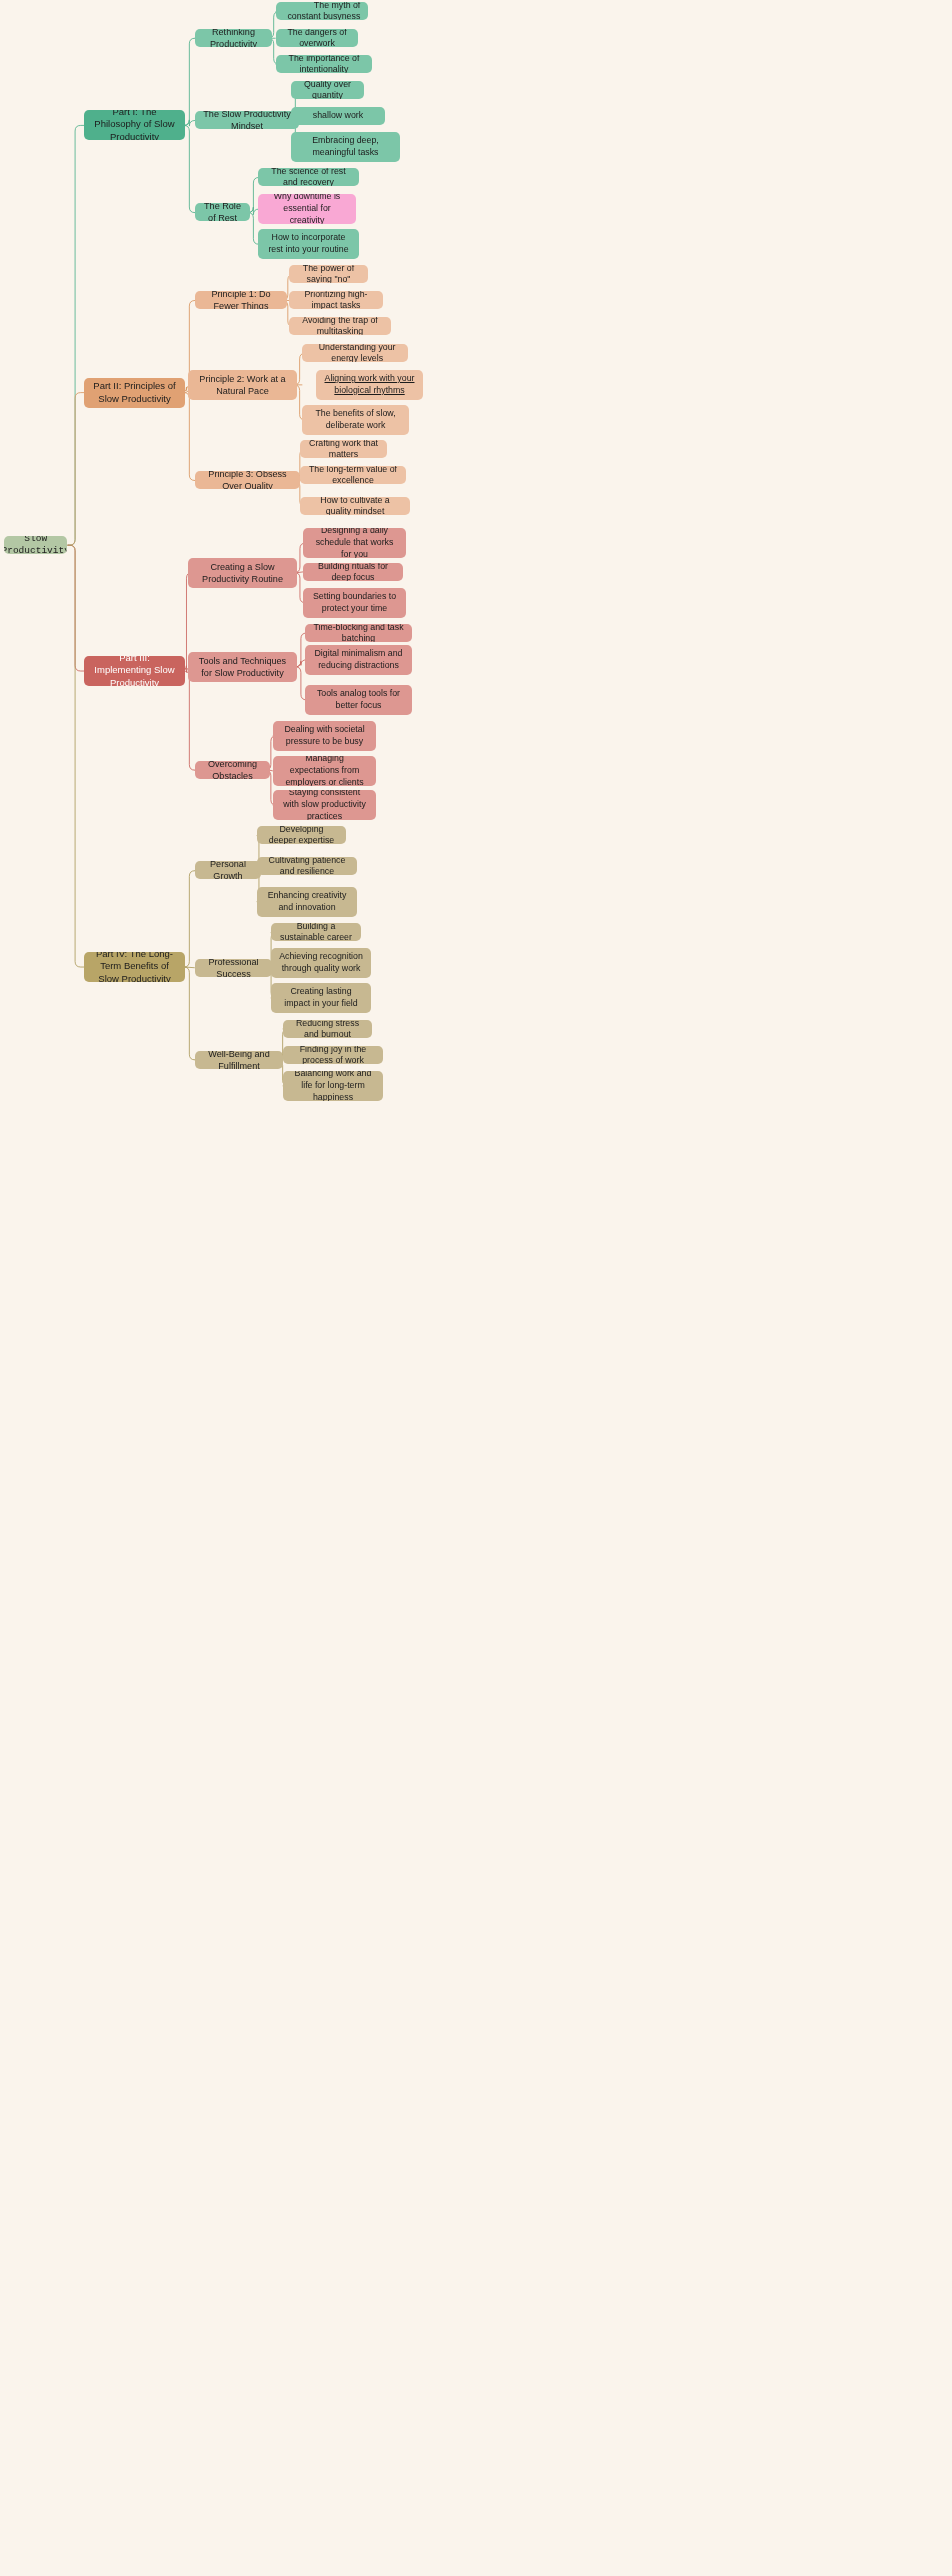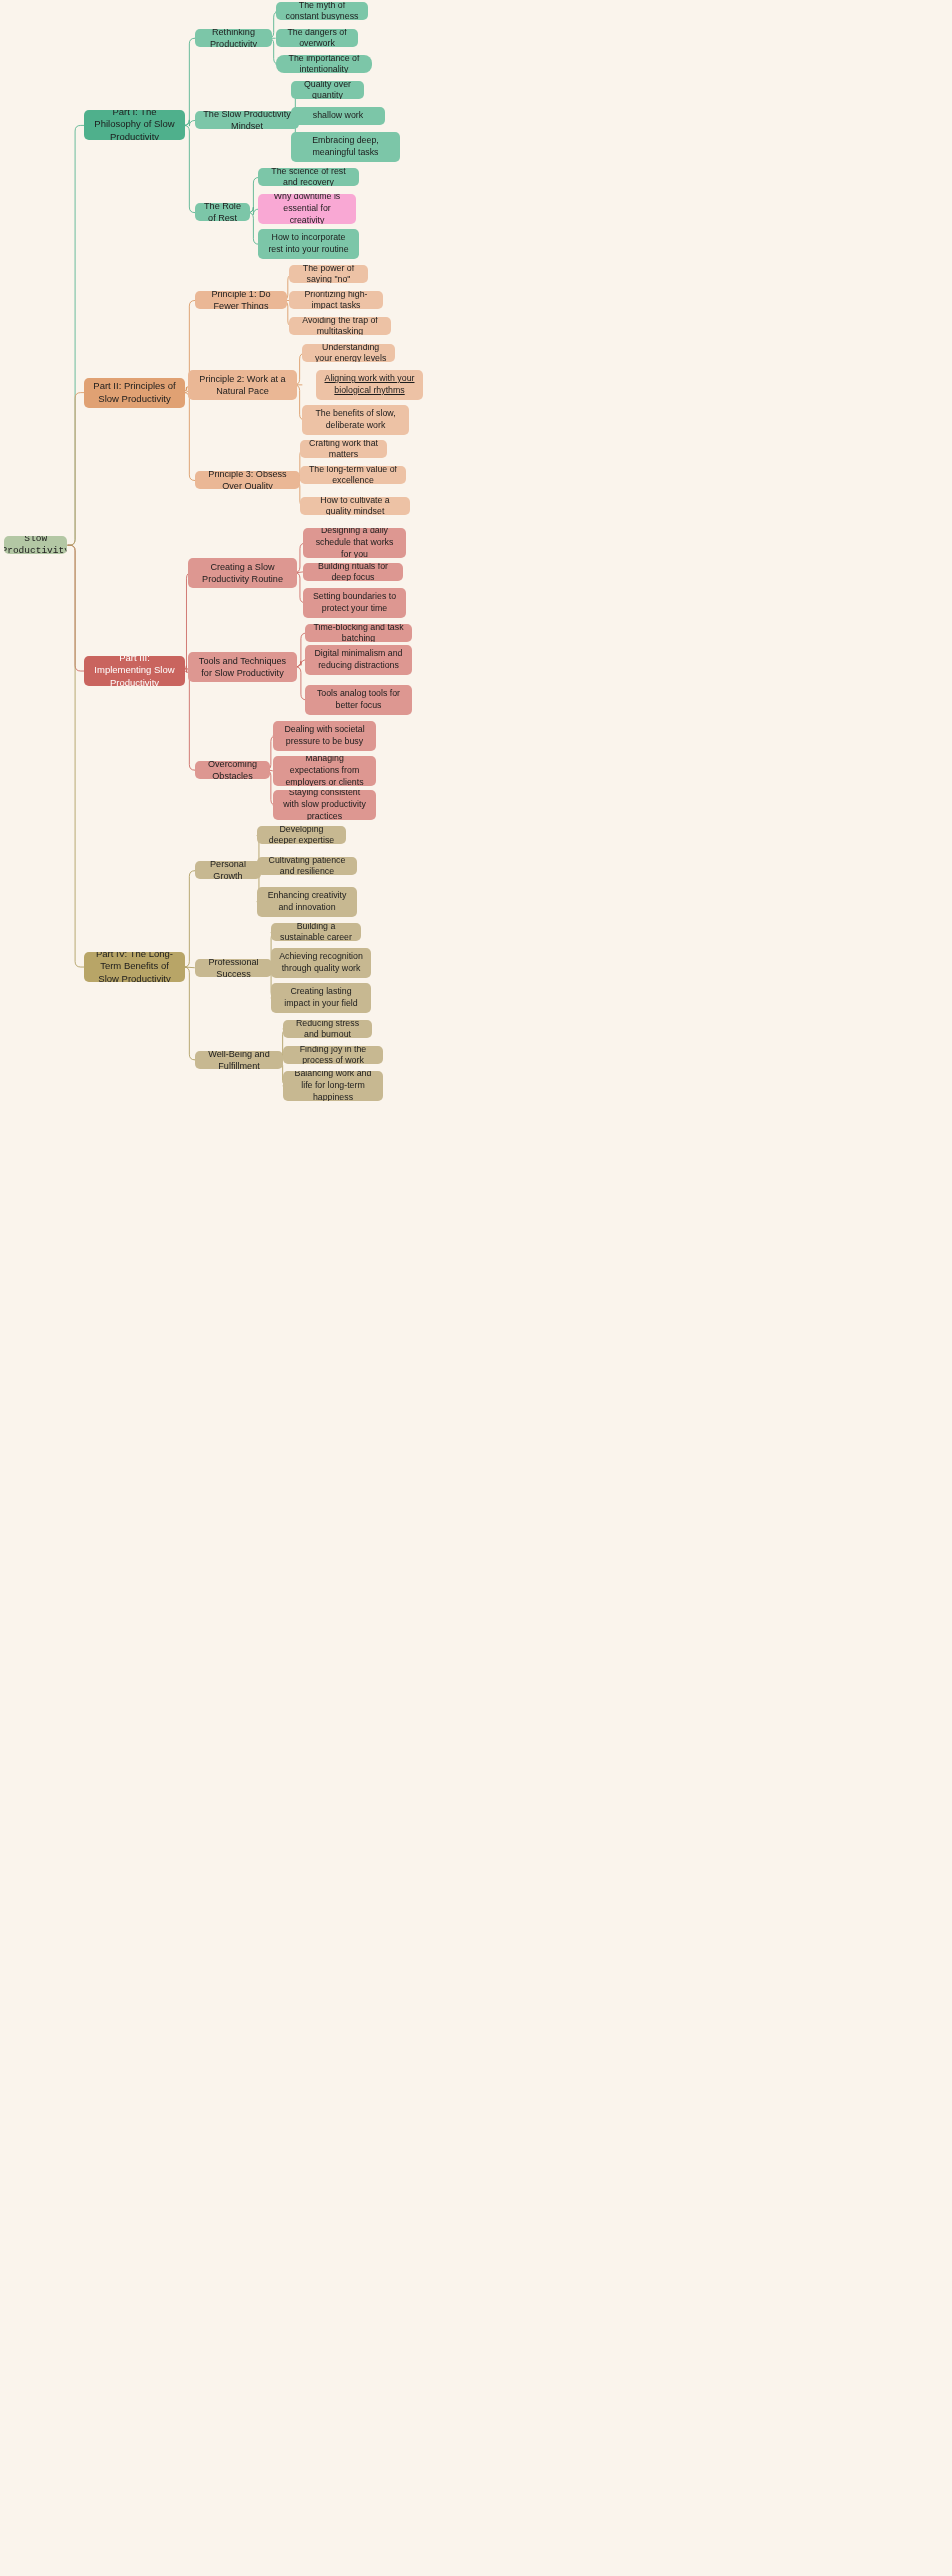--- a/index.html
+++ b/index.html
@@ -103,27 +103,27 @@
     </svg>
 <div class="node lvl0" style="left: 4.2px; top: 536px; width: 63px; height: 18.3px; background: rgb(179, 199, 164); color: rgb(28, 28, 28); font-family: Liberation Mono, monospace;">
       <span>Slow Productivity</span>
     </div>
     <div class="node lvl1" style="left: 84px; top: 110px; width: 101px; height: 29.5px; background: rgb(79, 176, 140); color: rgb(28, 28, 28);">
       <span>Part I: The Philosophy of Slow Productivity</span>
     </div>
     <div class="node lvl2" style="left: 195px; top: 29px; width: 77px; height: 18.3px; background: rgb(124, 198, 168); color: rgb(28, 28, 28);">
       <span>Rethinking Productivity</span>
     </div>
-    <div class="node lvl3" style="left: 276px; top: 2.1px; width: 92px; height: 18.3px; background: rgb(124, 198, 168); color: rgb(28, 28, 28);">
+    <div class="node lvl3" style="left: 276px; top: 2.1px; width: 92px; height: 18.3px; background: rgb(124, 198, 168); color: rgb(28, 28, 28); text-align: right;">
       <span>The myth of constant busyness</span>
     </div>
     <div class="node lvl3" style="left: 276px; top: 29px; width: 82px; height: 18.3px; background: rgb(124, 198, 168); color: rgb(28, 28, 28);">
       <span>The dangers of overwork</span>
     </div>
-    <div class="node lvl3" style="left: 276px; top: 55px; width: 96px; height: 18.3px; background: rgb(124, 198, 168); color: rgb(28, 28, 28); border-radius: 8px;">
+    <div class="node lvl3" style="left: 276px; top: 55px; width: 96px; height: 18.3px; background: rgb(124, 198, 168); color: rgb(28, 28, 28);">
       <span>The importance of intentionality</span>
     </div>
     <div class="node lvl2" style="left: 195px; top: 111px; width: 104px; height: 18.3px; background: rgb(124, 198, 168); color: rgb(28, 28, 28);">
       <span>The Slow Productivity Mindset</span>
     </div>
     <div class="node lvl3" style="left: 291px; top: 81px; width: 73px; height: 18.3px; background: rgb(124, 198, 168); color: rgb(28, 28, 28);">
       <span>Quality over quantity</span>
     </div>
     <div class="node lvl3" style="left: 291px; top: 107px; width: 94px; height: 18.3px; background: rgb(124, 198, 168); color: rgb(28, 28, 28); align-items: flex-end;">
       <span>Focused work vs. shallow work</span>
@@ -154,21 +154,21 @@
     </div>
     <div class="node lvl3" style="left: 289px; top: 291px; width: 94px; height: 18.3px; background: rgb(237, 194, 165); color: rgb(28, 28, 28);">
       <span>Prioritizing high-impact tasks</span>
     </div>
     <div class="node lvl3" style="left: 289px; top: 317px; width: 102px; height: 18.3px; background: rgb(237, 194, 165); color: rgb(28, 28, 28);">
       <span>Avoiding the trap of multitasking</span>
     </div>
     <div class="node lvl2" style="left: 188px; top: 370px; width: 109px; height: 29.5px; background: rgb(234, 183, 149); color: rgb(28, 28, 28);">
       <span>Principle 2: Work at a Natural Pace</span>
     </div>
-    <div class="node lvl3" style="left: 302px; top: 344px; width: 93px; height: 18.3px; background: rgb(237, 194, 165); color: rgb(28, 28, 28); padding-left: 12px;">
+    <div class="node lvl3" style="left: 302px; top: 344px; width: 106px; height: 18.3px; background: rgb(237, 194, 165); color: rgb(28, 28, 28); padding-left: 12px;">
       <span>Understanding your energy levels</span>
     </div>
     <div class="node lvl3" style="left: 316px; top: 370px; width: 107px; height: 29.5px; background: rgb(237, 194, 165); color: rgb(28, 28, 28); text-decoration: underline;">
       <span>Aligning work with your biological rhythms</span>
     </div>
     <div class="node lvl3" style="left: 302px; top: 405px; width: 107px; height: 29.5px; background: rgb(237, 194, 165); color: rgb(28, 28, 28);">
       <span>The benefits of slow, deliberate work</span>
     </div>
     <div class="node lvl2" style="left: 195px; top: 471px; width: 105px; height: 18.3px; background: rgb(234, 183, 149); color: rgb(28, 28, 28);">
       <span>Principle 3: Obsess Over Quality</span>

